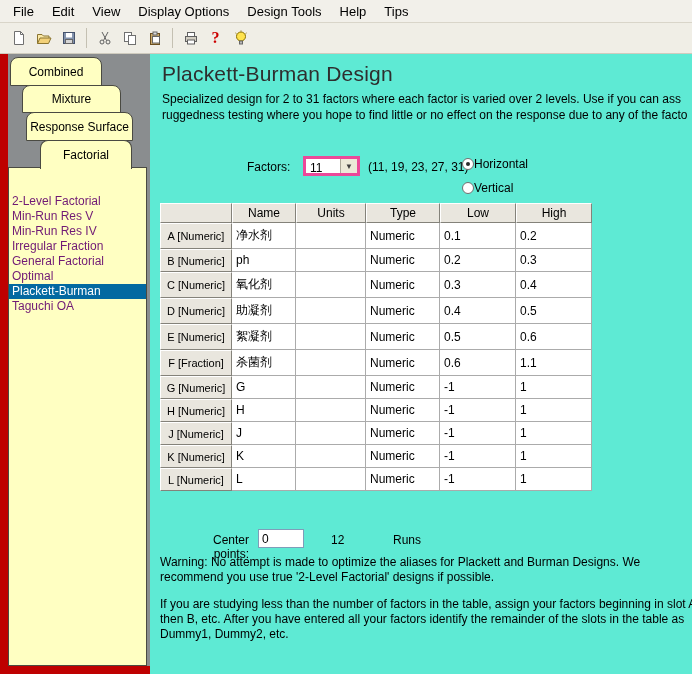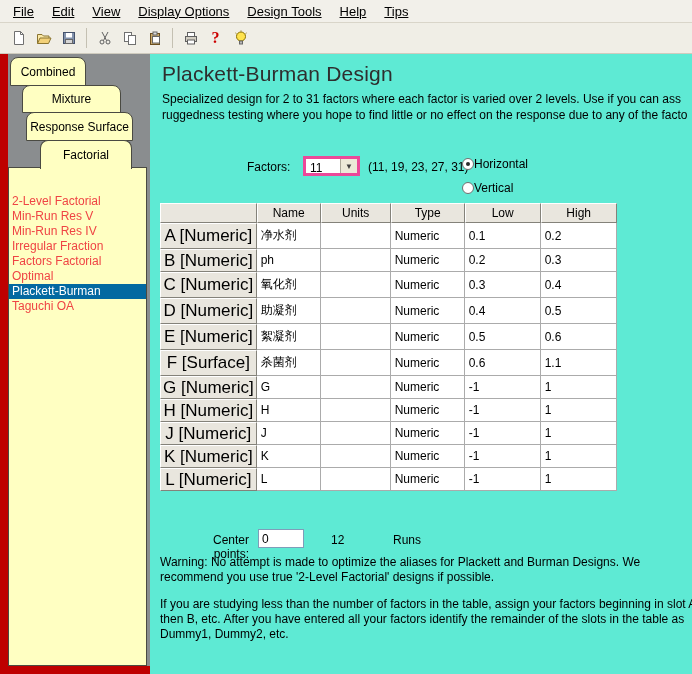--- a/index.html
+++ b/index.html
@@ -6,21 +6,21 @@
   html,body { width:692px; height:674px; }
   body {
     position:relative; overflow:hidden; background:#ffffff;
     font-family:"Liberation Sans", sans-serif; font-size:12px; color:#000;
   }
 
   
   .menubar {
     position:absolute; left:0; top:0; width:692px; height:23px;
     background:#F2F0EA; border-bottom:1px solid #D9D5C9;
-    display:flex; align-items:center; padding-left:4px;text-decoration:underline;
+    display:flex; align-items:center; padding-left:4px;
   }
   .menu-item { padding:3px 9px; font-size:13px; cursor:default; }
 
   
   .toolbar {
     position:absolute; left:0; top:23px; width:692px; height:31px;
     background:#F0EEE6; border-bottom:1px solid #CFCBBE;
     display:flex; align-items:center; padding-left:6px;
   }
   .tb-btn { width:25px; height:24px; display:flex; align-items:center; justify-content:center; }
@@ -31,31 +31,31 @@
   .left-region { position:absolute; left:0; top:54px; width:150px; height:620px; background:#8A8D8F; }
   .red-left   { position:absolute; left:0; top:0; width:8px; height:620px; background:#BE0000; }
   .red-bottom { position:absolute; left:0; bottom:0; width:150px; height:8px; background:#BE0000; }
 
   .tab {
     position:absolute; background:#FFFFC2;
     border:1px solid #4A4A42; border-radius:8px 8px 0 0;
     display:flex; align-items:center; justify-content:center;
     font-size:12px; cursor:default;
   }
-  .tab-combined  { left:10px; top:3px;  width:76px;  height:29px; z-index:2; }
+  .tab-combined  { left:10px; top:3px;  width:92px;  height:29px; z-index:2; }
   .tab-mixture   { left:22px; top:31px; width:99px;  height:28px; z-index:3; }
   .tab-response  { left:26px; top:58px; width:107px; height:29px; z-index:4; }
   .tab-factorial { left:40px; top:86px; width:92px;  height:29px; z-index:6; border-bottom:none; }
 
   .panel {
     position:absolute; left:8px; top:113px; width:139px; height:499px;
     background:#FFFFC2; border:1px solid #4A4A42; z-index:1;
     padding-top:26px;
   }
-  .panel-item { height:15px; line-height:15px; padding-left:3px; font-size:12px; color:#ef4444; cursor:default; white-space:nowrap; overflow:hidden; }
+  .panel-item { height:15px; line-height:15px; padding-left:3px; font-size:12px; color:#701a75; cursor:default; white-space:nowrap; overflow:hidden; }
   .panel-item.selected { background:#0369a1; color:#ffffff; }
 
   
   .main { position:absolute; left:150px; top:54px; width:542px; height:620px; background:#5eead4; overflow:hidden; }
   .page-title { position:absolute; left:12px; top:8px; font-size:21px; color:#2E2E2E; letter-spacing:0.2px; }
   .desc-line { position:absolute; left:12px; white-space:nowrap; font-size:12px; }
   .desc-1 { top:38px; } .desc-2 { top:54px; }
 
   .factors-label { position:absolute; left:97px; top:106px; }
   .combo {
@@ -70,21 +70,21 @@
   .factors-hint { position:absolute; left:218px; top:106px; }
 
   .radio-row { position:absolute; display:flex; align-items:center; cursor:default; }
   .radio-h { left:312px; top:103px; } .radio-v { left:312px; top:127px; }
   .radio { width:12px; height:12px; border-radius:50%; border:1px solid #707070; background:#fff; position:relative; }
   .radio.on::after { content:""; position:absolute; left:3px; top:3px; width:4px; height:4px; border-radius:50%; background:#2B2B2B; }
 
   
   table.grid { position:absolute; left:10px; top:149px; border-collapse:separate; border-spacing:0; table-layout:fixed; }
   .grid th, .grid td.rowhdr {
-    background:#E9E6DE; font-weight:normal; font-size:17px; height:20px;
+    background:#E9E6DE; font-weight:normal; font-size:11px; height:20px;
     border-top:1px solid #FFFFFF; border-left:1px solid #FFFFFF;
     border-right:1px solid #84827A; border-bottom:1px solid #84827A;
     text-align:center; padding:0 2px; white-space:nowrap; overflow:hidden;
   }
   .grid th { font-size:12px; }
   .grid td.cell {
     background:#fff; height:21px; font-size:12px; padding:4px 4px;
     border-right:1px solid #ABABAB; border-bottom:1px solid #ABABAB;
     white-space:nowrap; overflow:hidden;
   }
@@ -186,21 +186,21 @@
   </div>
   <div class="tab tab-factorial">
     <span>Factorial</span>
   </div>
 
   <div class="panel">
     <div class="panel-item">2-Level Factorial</div>
     <div class="panel-item">Min-Run Res V</div>
     <div class="panel-item">Min-Run Res IV</div>
     <div class="panel-item">Irregular Fraction</div>
-    <div class="panel-item">Factors Factorial</div>
+    <div class="panel-item">General Factorial</div>
     <div class="panel-item">Optimal</div>
     <div class="panel-item selected">Plackett-Burman</div>
     <div class="panel-item">Taguchi OA</div>
   </div>
 
   <div class="red-bottom"></div>
 </div>
 
 <div class="main">
   <div class="page-title">Plackett-Burman Design</div>
@@ -277,21 +277,21 @@
       </tr>
       <tr>
         <td class="rowhdr">E [Numeric]</td>
         <td class="cell">絮凝剂</td>
         <td class="cell"></td>
         <td class="cell">Numeric</td>
         <td class="cell">0.5</td>
         <td class="cell">0.6</td>
       </tr>
       <tr>
-        <td class="rowhdr">F [Surface]</td>
+        <td class="rowhdr">F [Fraction]</td>
         <td class="cell">杀菌剂</td>
         <td class="cell"></td>
         <td class="cell">Numeric</td>
         <td class="cell">0.6</td>
         <td class="cell">1.1</td>
       </tr>
       <tr>
         <td class="rowhdr">G [Numeric]</td>
         <td class="cell">G</td>
         <td class="cell"></td>

